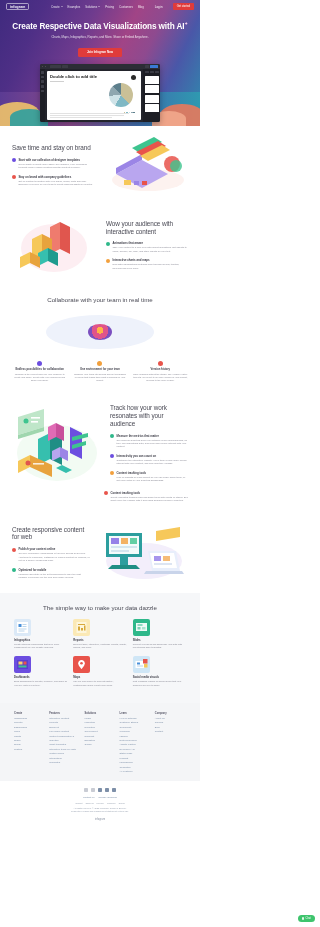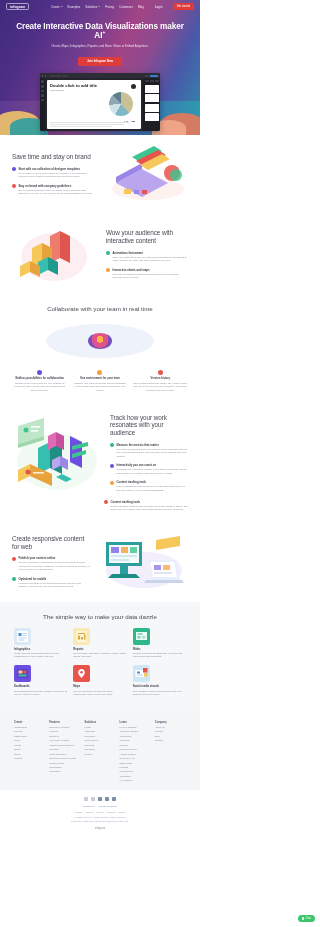--- a/index.html
+++ b/index.html
@@ -180,21 +180,21 @@
       <div class="nav-link">
         <span>Blog</span>
       </div>
       <div class="nav-login">Log in</div>
       <div class="nav-cta">Get started</div>
     </div>
   </div>
 
   <div class="hero-inner">
     <div class="hero-title">
-      <span>Create Interactive Data Visualizations maker AI</span><span class="sparkle">✦</span>
+      <span>Create Respective Data Visualizations with AI</span><span class="sparkle">✦</span>
     </div>
     <div class="hero-sub">Charts, Maps, Infographics, Reports, and More. Share or Embed Anywhere.</div>
     <div class="hero-btn">Join Infogram Now</div>
   </div>
 
   <div class="hero-art">
     <div class="h-hill" style="left:-6px;width:46px;height:24px;background:#f0c36a;"></div>
     <div class="h-hill" style="left:10px;width:38px;height:17px;background:#2e9e9e;"></div>
     <div class="h-hill" style="right:-4px;width:44px;height:22px;background:#e8795c;"></div>
     <div class="h-hill" style="right:14px;width:34px;height:15px;background:#f2a98c;"></div>

